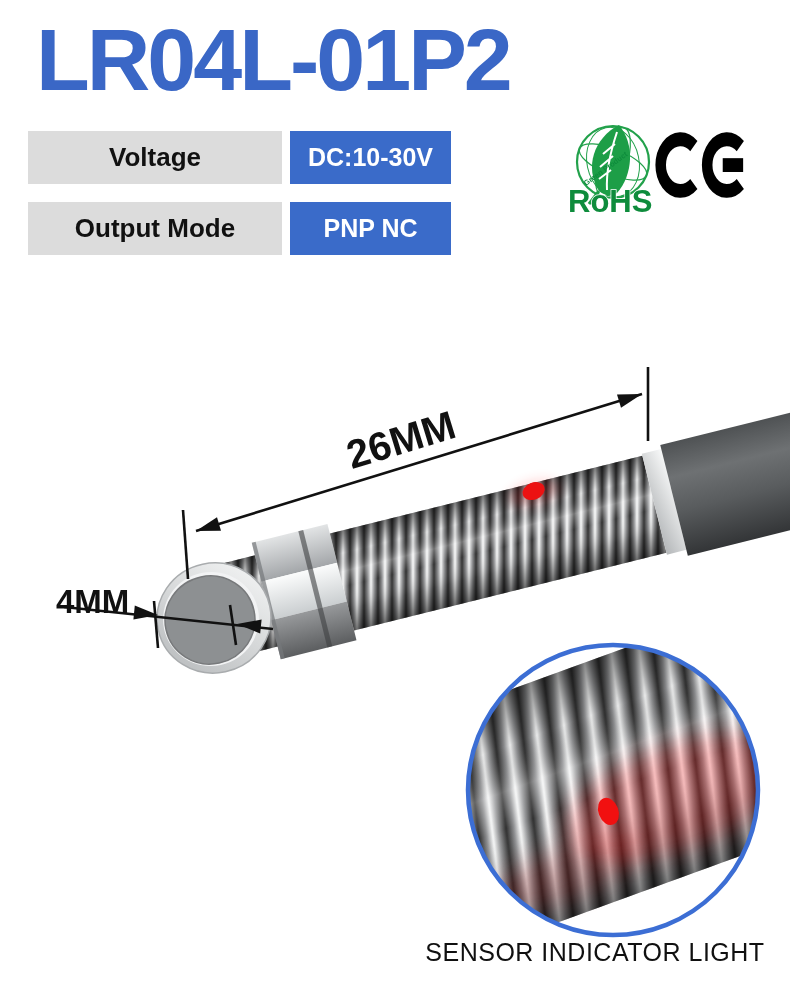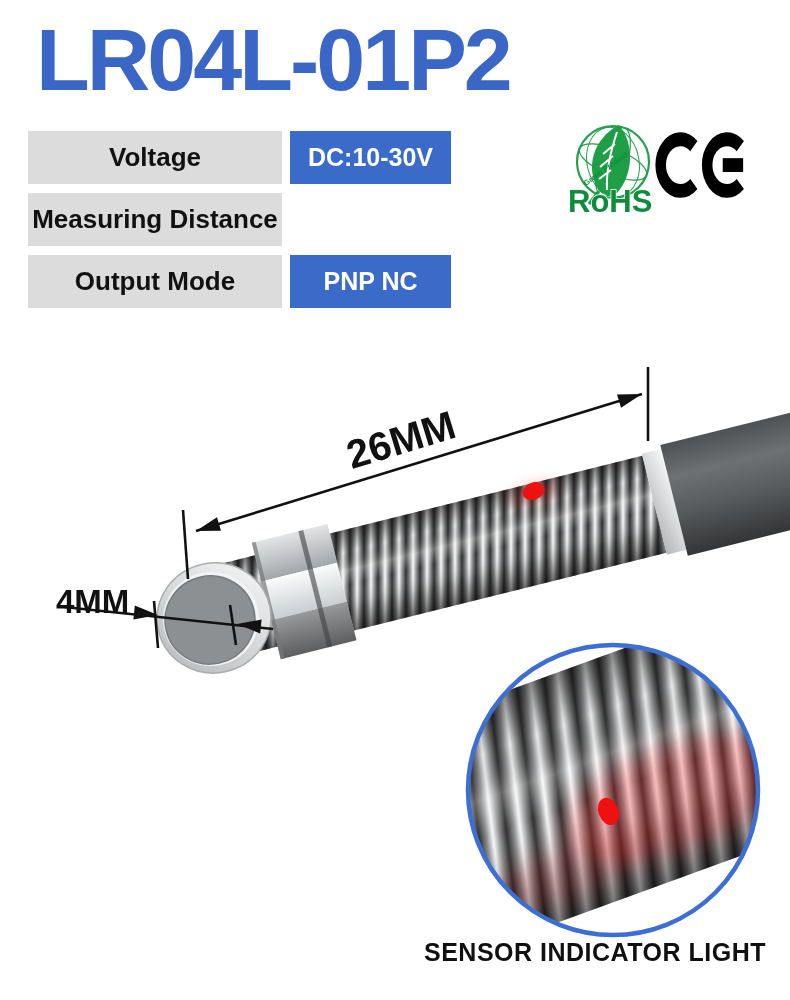--- a/index.html
+++ b/index.html
@@ -31,36 +31,35 @@
     width:161px;height:53px;background:#3a6bc9;
     display:flex;align-items:center;justify-content:center;
     font-size:25px;font-weight:600;color:#ffffff;
   }
   .rohs-logo{position:absolute;left:566px;top:120px;}
   .ce-logo{position:absolute;left:653px;top:130px;}
   .sensor-svg{position:absolute;left:0;top:355px;}
   .magnifier-svg{position:absolute;left:455px;top:628px;}
   .callout{
     position:absolute;left:405px;top:938px;width:380px;
-    text-align:center;font-size:25px;font-weight:700;
+    text-align:center;font-size:25px;font-weight:400;
     color:#101010;letter-spacing:0.5px;white-space:nowrap;
   }
 </style>
 </head>
 <body>
 
 <div class="title">LR04L-01P2</div>
 
 <div class="specs">
   <div class="spec-row">
     <div class="spec-label">Voltage</div>
     <div class="spec-value">DC:10-30V</div>
   </div>
   <div class="spec-row">
-    <div class="spec-label">Measuring Distance</div>
   </div>
   <div class="spec-row">
     <div class="spec-label">Output Mode</div>
     <div class="spec-value">PNP NC</div>
   </div>
 </div>
 
 <svg class="rohs-logo" width="92" height="98" viewBox="0 0 92 98">
   <g fill="none" stroke="#22a14b">
     <circle cx="47" cy="42" r="36" stroke-width="2.2"></circle>

